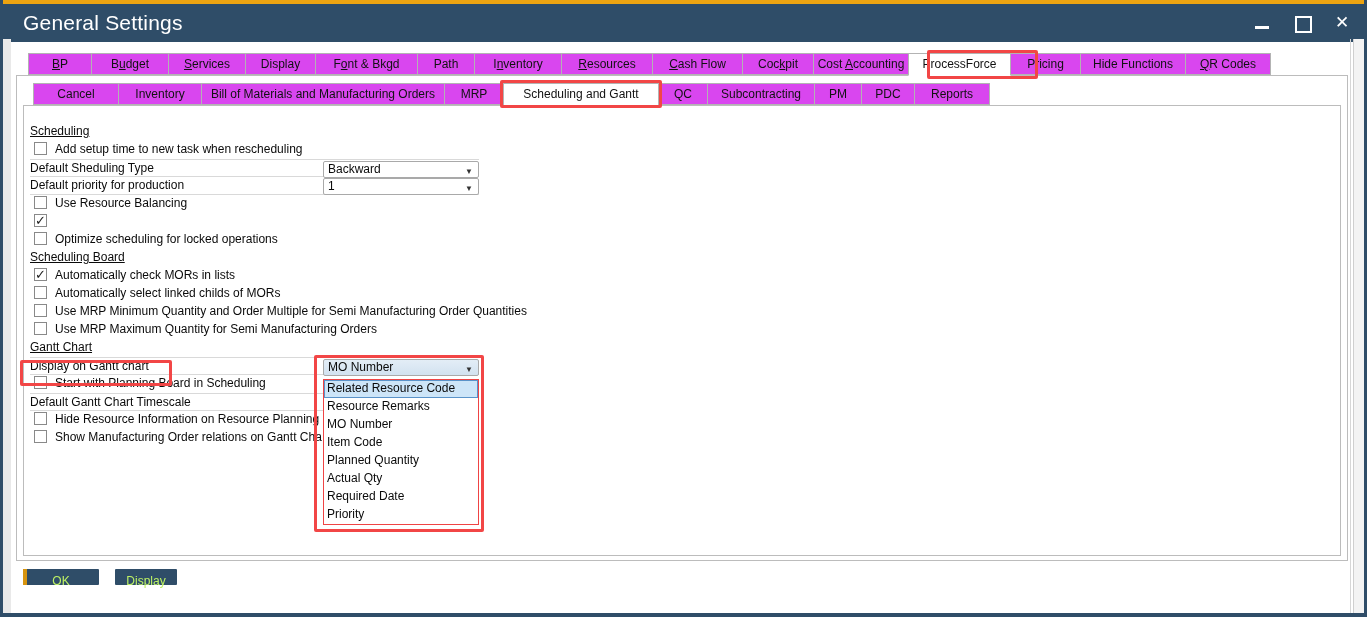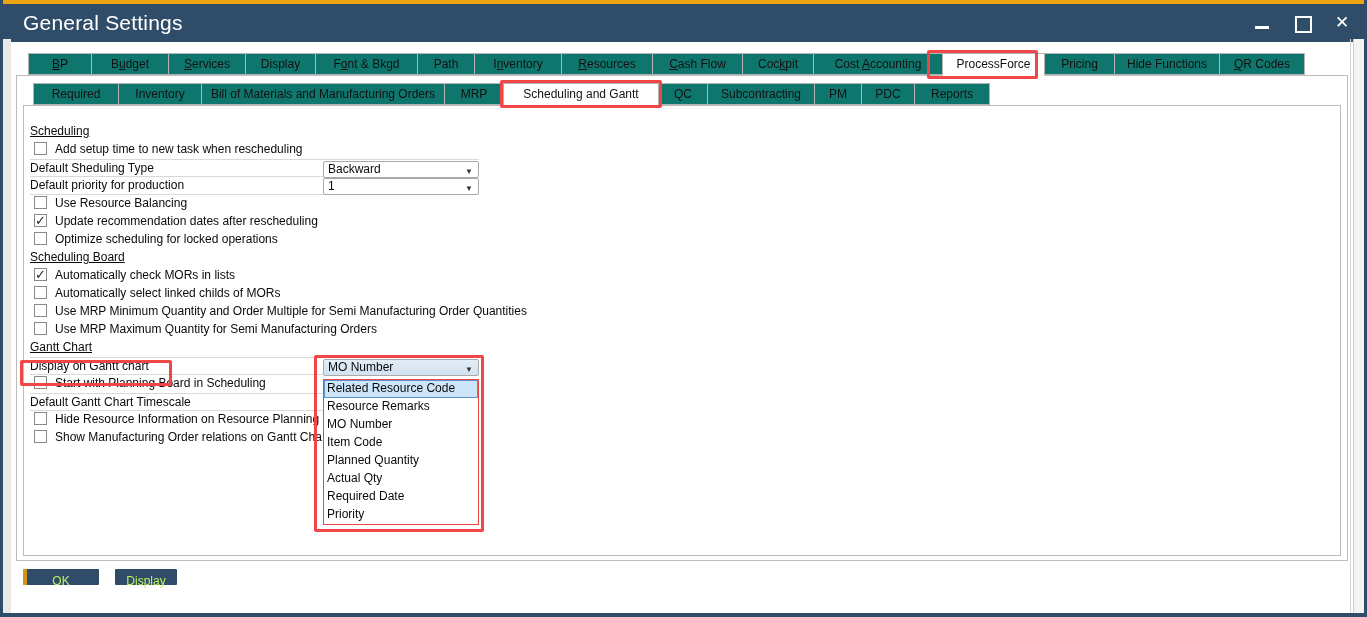--- a/index.html
+++ b/index.html
@@ -19,32 +19,32 @@
   .wc-close{color:#fff;font-size:17px;font-weight:bold;line-height:18px;text-align:center;}
   .left-strip{position:absolute;left:0;top:39px;bottom:0;width:8px;background:#e9e9e9;}
   .right-strip{position:absolute;right:0;top:39px;bottom:0;width:11px;background:#f3f3f3;border-left:1px solid #cfcfcf;}
   .right-strip::before{content:"";position:absolute;left:-4px;top:0;bottom:0;width:1px;background:#d6d6d6;}
 
   
   .tabs{position:absolute;display:flex;height:22px;z-index:2;}
   .tabs1{left:25px;top:53px;}
   .tabs2{left:30px;top:83px;}
   .tab{
-    height:22px;background:#0f766e;border:1px solid #b3b3b3;
+    height:22px;background:#d946ef;border:1px solid #b3b3b3;
     font-size:12px;color:#111;text-align:center;line-height:20px;
     margin-left:-1px;cursor:pointer;white-space:nowrap;overflow:hidden;
   }
   .tab:first-child{margin-left:0;}
   .tab.active{background:#fff;height:23px;z-index:3;border-bottom:1px solid #fff;}
   .tabs1 .tab:nth-child(1){width:64px}.tabs1 .tab:nth-child(2){width:78px}
   .tabs1 .tab:nth-child(3){width:78px}.tabs1 .tab:nth-child(4){width:71px}
   .tabs1 .tab:nth-child(5){width:103px}.tabs1 .tab:nth-child(6){width:58px}
   .tabs1 .tab:nth-child(7){width:88px}.tabs1 .tab:nth-child(8){width:92px}
   .tabs1 .tab:nth-child(9){width:91px}.tabs1 .tab:nth-child(10){width:72px}
-  .tabs1 .tab:nth-child(11){width:130px}.tabs1 .tab:nth-child(12){width:103px}
+  .tabs1 .tab:nth-child(11){width:96px}.tabs1 .tab:nth-child(12){width:103px}
   .tabs1 .tab:nth-child(13){width:71px}.tabs1 .tab:nth-child(14){width:106px}
   .tabs1 .tab:nth-child(15){width:86px}
   .tabs2 .tab:nth-child(1){width:86px}.tabs2 .tab:nth-child(2){width:84px}
   .tabs2 .tab:nth-child(3){width:244px}.tabs2 .tab:nth-child(4){width:60px}
   .tabs2 .tab:nth-child(5){width:156px}.tabs2 .tab:nth-child(6){width:50px}
   .tabs2 .tab:nth-child(7){width:108px}.tabs2 .tab:nth-child(8){width:48px}
   .tabs2 .tab:nth-child(9){width:54px}.tabs2 .tab:nth-child(10){width:76px}
 
   .panel{position:absolute;background:#fff;border:1px solid #bcbcbc;}
   .panel1{left:13px;top:75px;width:1332px;height:486px;}
@@ -121,21 +121,21 @@
       <div class="tab"><u>R</u>esources</div>
       <div class="tab"><u>C</u>ash Flow</div>
       <div class="tab">Coc<u>k</u>pit</div>
       <div class="tab">Cost <u>A</u>ccounting</div>
       <div class="tab active">ProcessForce</div>
       <div class="tab">Pricing</div>
       <div class="tab">Hide Functions</div>
       <div class="tab"><u>Q</u>R Codes</div>
     </div>
   <div class="tabs tabs2" id="tabs2">
-      <div class="tab">Required</div>
+      <div class="tab">Cancel</div>
       <div class="tab">Inventory</div>
       <div class="tab">Bill of Materials and Manufacturing Orders</div>
       <div class="tab">MRP</div>
       <div class="tab active">Scheduling and Gantt</div>
       <div class="tab">QC</div>
       <div class="tab">Subcontracting</div>
       <div class="tab">PM</div>
       <div class="tab">PDC</div>
       <div class="tab">Reports</div>
     </div>
@@ -145,21 +145,21 @@
       <div class="row cb-row"><span class="cb"></span><span class="lbl">Add setup time to new task when rescheduling</span></div>
       <div class="row field-row"><span class="lbl">Default Sheduling Type</span><div class="combo">
           <span class="val">Backward</span>
           <span class="arrow">▼</span>
         </div></div>
       <div class="row field-row no-top"><span class="lbl">Default priority for production</span><div class="combo">
           <span class="val">1</span>
           <span class="arrow">▼</span>
         </div></div>
       <div class="row cb-row"><span class="cb"></span><span class="lbl">Use Resource Balancing</span></div>
-      <div class="row cb-row"><span class="cb checked"><span class="mark">✓</span></span><span class="lbl">Update recommendation dates after rescheduling</span></div>
+      <div class="row cb-row"><span class="cb checked"><span class="mark">✓</span></span></div>
       <div class="row cb-row"><span class="cb"></span><span class="lbl">Optimize scheduling for locked operations</span></div>
       <div class="row heading-row"><span class="lbl">Scheduling Board</span></div>
       <div class="row cb-row"><span class="cb checked"><span class="mark">✓</span></span><span class="lbl">Automatically check MORs in lists</span></div>
       <div class="row cb-row"><span class="cb"></span><span class="lbl">Automatically select linked childs of MORs</span></div>
       <div class="row cb-row"><span class="cb"></span><span class="lbl">Use MRP Minimum Quantity and Order Multiple for Semi Manufacturing Order Quantities</span></div>
       <div class="row cb-row"><span class="cb"></span><span class="lbl">Use MRP Maximum Quantity for Semi Manufacturing Orders</span></div>
       <div class="row heading-row"><span class="lbl">Gantt Chart</span></div>
       <div class="row field-row"><span class="lbl">Display on Gantt chart</span><div class="combo hl">
           <span class="val">MO Number</span>
           <span class="arrow">▼</span>

